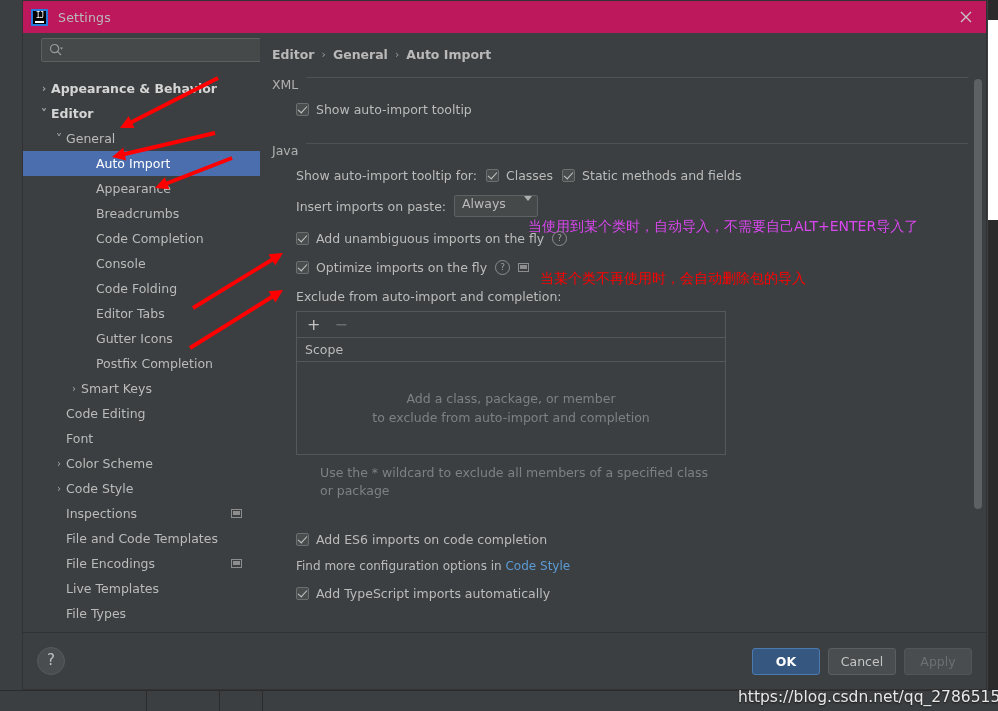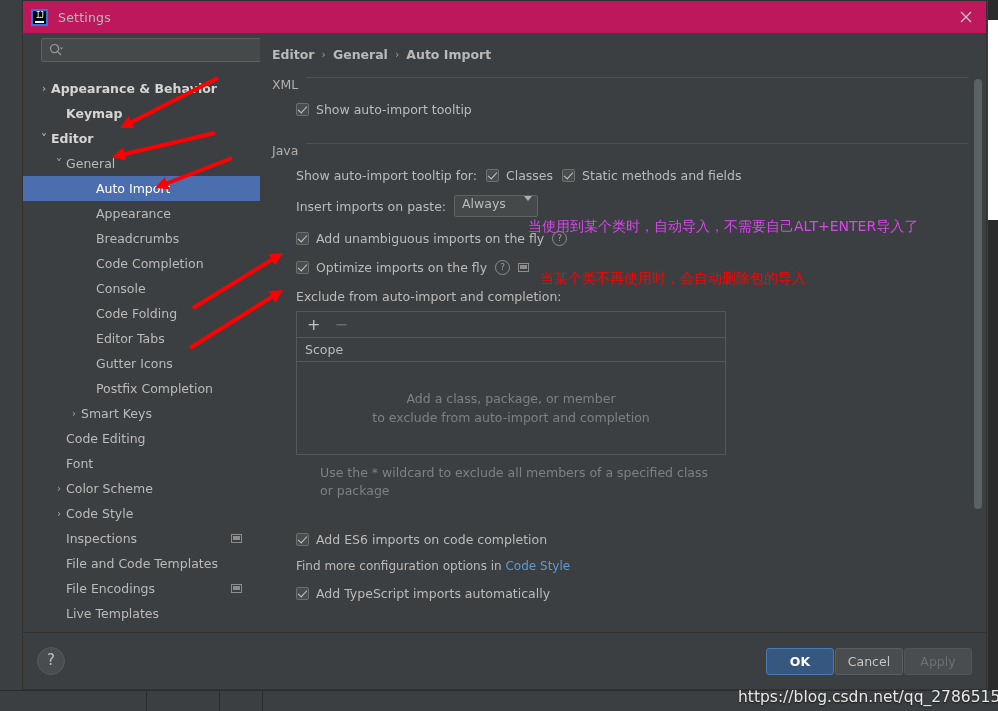--- a/index.html
+++ b/index.html
@@ -253,21 +253,21 @@
     padding: 0 14px 0 14px;
     position: relative;
     background: #3c3f41;
   }
   .help-circle {
     width: 26px; height: 26px; border-radius: 50%;
     background: #4a4d4f; border: 1px solid #565a5c;
     color: #c0c0c0; font-size: 15px; line-height: 25px; text-align: center;
     cursor: pointer;
   }
-  .btns { margin-left: auto; display: flex; gap: 1px; }
+  .btns { margin-left: auto; display: flex; gap: 8px; }
   .btn {
     width: 68px; height: 27px;
     border-radius: 3px; font-size: 12.5px;
     display: flex; align-items: center; justify-content: center;
     cursor: pointer;
     background: #4a4d4f; border: 1px solid #5a5e60; color: #c4c4c4;
     box-sizing: border-box;
   }
   .btn.primary {
     background: #365880; border: 1px solid #4a7ab0; color: #ffffff; font-weight: bold;
@@ -334,25 +334,20 @@
             </span>
             <input class="search-input" type="text" placeholder="" style="">
           </div>
         </div>
 
         <div class="tree" id="tree">
             <div class="tree-item bold">
               <span style="display: inline-block; width: 14px; flex: 0 0 auto;"></span>
               <span class="twisty">›</span>
               <span class="lbl">Appearance &amp; Behavior</span>
-            </div>
-            <div class="tree-item bold">
-              <span style="display: inline-block; width: 29px; flex: 0 0 auto;"></span>
-              <span class="twisty"></span>
-              <span class="lbl">Keymap</span>
             </div>
             <div class="tree-item bold">
               <span style="display: inline-block; width: 14px; flex: 0 0 auto;"></span>
               <span class="twisty" style="font-size: 13px; line-height: 8px;">˅</span>
               <span class="lbl">Editor</span>
             </div>
             <div class="tree-item">
               <span style="display: inline-block; width: 29px; flex: 0 0 auto;"></span>
               <span class="twisty" style="font-size: 13px; line-height: 8px;">˅</span>
               <span class="lbl">General</span>

